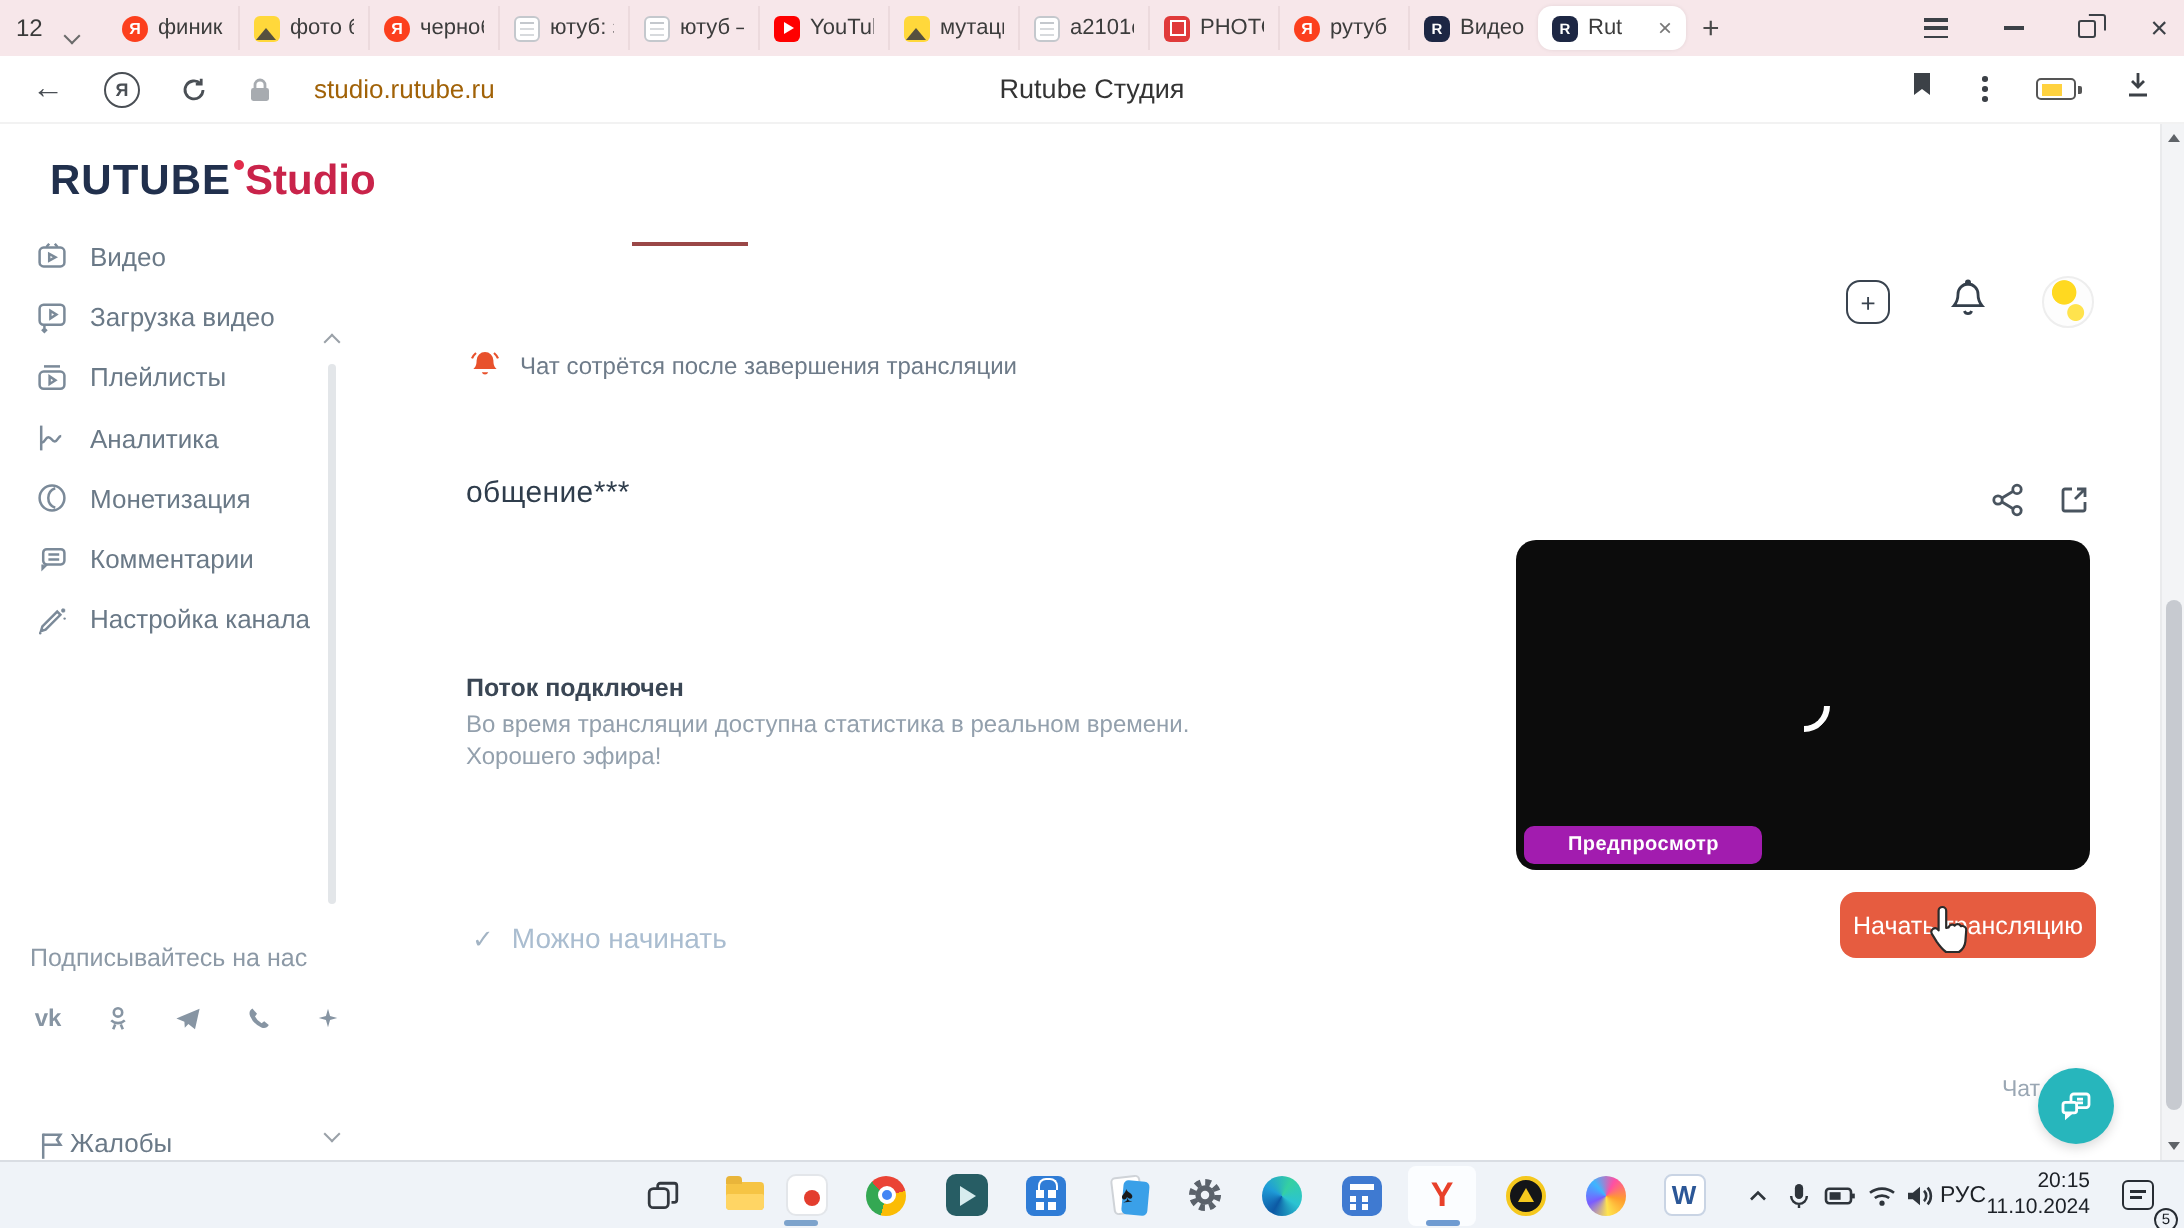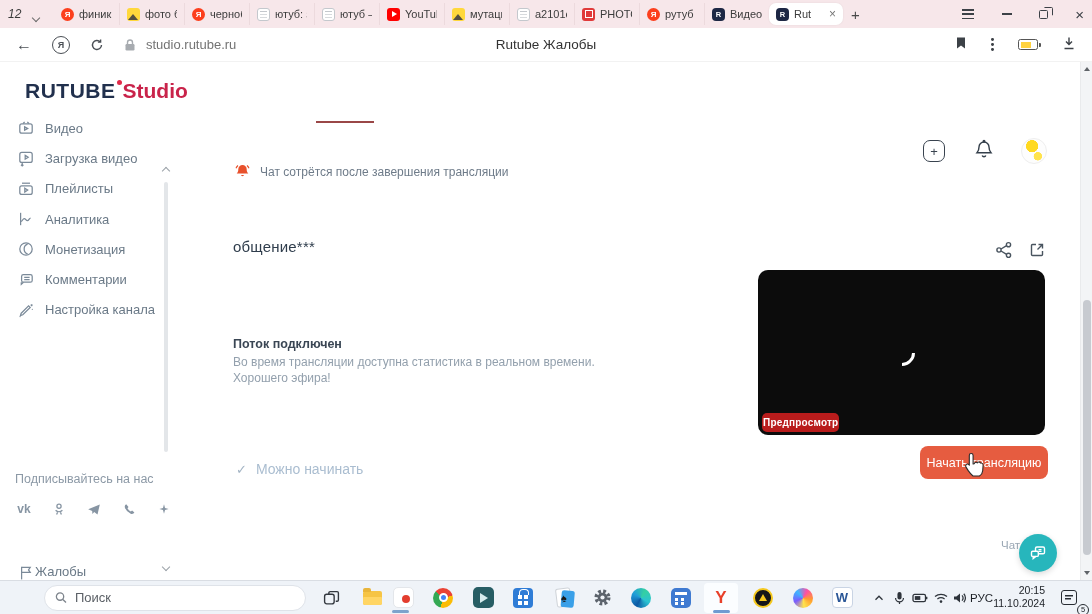--- a/index.html
+++ b/index.html
@@ -1,21 +1,21 @@
 <!DOCTYPE html>
 <html><head>
 <meta charset="utf-8">
 <style>
   *{box-sizing:border-box;margin:0;padding:0}
   body{font-family:"Liberation Sans",sans-serif;}
   .screen{position:relative;width:1092px;height:614px;background:#fff;overflow:hidden;font-family:"Liberation Sans",sans-serif;}
 
   
   .tabbar{position:absolute;top:0;left:0;right:0;height:28px;background:#f7e7ea;display:flex;align-items:center;padding:0 8px;}
-  .tabcount{display:flex;align-items:flex-end;gap:12px;width:46px;font-size:12px;color:#3a3a3a;font-style:italic;}
+  .tabcount{display:flex;align-items:flex-end;gap:12px;width:46px;font-size:12px;color:#3a3a3a;}
   .chev{display:inline-block;width:6px;height:6px;border-right:1.5px solid #6b6b6b;border-bottom:1.5px solid #6b6b6b;transform:rotate(45deg);margin-top:-3px}
   .tabs{display:flex;align-items:center;height:100%;}
   .tab{display:flex;align-items:center;gap:5px;width:65px;padding:0 7px;height:22px;font-size:11px;color:#3c3c3c;cursor:default}
   .tab+.tab{border-left:1px solid #ecdadd}
   .tab.active{background:#fff;border-radius:7px;border-left:none;width:74px;box-shadow:0 0 2px rgba(0,0,0,.08)}
   .tab-label{overflow:hidden;white-space:nowrap;flex:1}
   .tab-close{font-size:12px;color:#777;line-height:1}
   .fav{width:13px;height:13px;border-radius:3px;flex:0 0 auto;display:flex;align-items:center;justify-content:center;font-size:8px;font-weight:bold;position:relative}
   .fav-yandex{background:#fc3f1d;color:#fff;border-radius:50%}
   .fav-image{background:#ffd83b;overflow:hidden}
@@ -34,21 +34,21 @@
   .win-min{width:10px;height:1.5px;background:#3c4147;margin-right:27px}
   .win-rest{width:9px;height:9px;border:1.3px solid #3c4147;border-radius:1.5px;position:relative;margin-right:27px}
   .win-rest::before{content:"";position:absolute;top:-4px;left:2px;width:9px;height:9px;border:1.3px solid #3c4147;border-radius:1.5px;clip-path:polygon(20% 0,100% 0,100% 80%,78% 80%,78% 20%,20% 20%)}
   .win-close{font-size:15px;color:#3c4147;line-height:1}
 
   
   .toolbar{position:absolute;top:28px;left:0;right:0;height:34px;background:#fff;display:flex;align-items:center;padding:0 16px;border-bottom:1px solid #f2f2f2}
   .tb-ic{display:flex;align-items:center;justify-content:center;margin-right:20px;color:#4a4f55}
   .back-ar{font-size:16px}
   .prof{width:18px;height:18px;border:1.3px solid #4a4f55;border-radius:50%;font-size:9px;font-weight:bold;display:flex;align-items:center;justify-content:center}
-  .url{font-size:13px;color:#737373;margin-left:2px}
+  .url{font-size:13px;color:#a16207;margin-left:13px}
   .page-title{position:absolute;left:50%;transform:translateX(-50%);font-size:13.5px;color:#333}
   .tb-right{margin-left:auto;display:flex;align-items:center;gap:24px}
   .dots3{display:flex;flex-direction:column;gap:2.5px}
   .dots3 i{width:2.8px;height:2.8px;background:#3c4147;border-radius:50%}
   .batt{width:20px;height:11px;border:1.3px solid #555;border-radius:2.5px;position:relative;display:flex;align-items:center;padding:1.5px}
   .batt::after{content:"";position:absolute;right:-3.5px;top:2.5px;width:2px;height:4px;background:#555;border-radius:0 1px 1px 0}
   .batt i{display:block;width:68%;height:100%;background:#ffd23f}
 
   
   .page{position:absolute;top:62px;left:0;right:0;height:518px;background:#fff}
@@ -74,31 +74,31 @@
   .foot-item{position:absolute;left:0;display:flex;align-items:flex-start;gap:0;padding-left:17px;font-size:13px;color:#6a7987;height:30px}
   .fi-1{top:452px}.fi-2{top:482px}
   .q-glyph{font-size:15px;color:#7b8a99;width:18px;text-align:center}
   .sb-scroll{position:absolute;left:162px;top:56px;width:8px;bottom:10px}
   .sb-thumb{position:absolute;top:14px;left:2px;width:4px;height:270px;background:#e3e6e9;border-radius:2px}
   .sb-up{position:absolute;top:0;left:1px;width:6px;height:6px;border-left:1.5px solid #9aa1a8;border-top:1.5px solid #9aa1a8;transform:rotate(45deg)}
   .sb-dn{position:absolute;bottom:0;left:1px;width:6px;height:6px;border-right:1.5px solid #9aa1a8;border-bottom:1.5px solid #9aa1a8;transform:rotate(45deg)}
 
   
   .redline{position:absolute;left:316px;top:59px;width:58px;height:2px;background:#9a4747}
-  .notice{position:absolute;left:234px;top:101px;display:flex;align-items:center;gap:9px}
+  .notice{position:absolute;left:234px;top:112px;display:flex;align-items:center;gap:9px}
   .notice-text{font-size:12px;color:#6e7b89}
   .stream-title{position:absolute;left:233px;top:176px;font-size:15px;color:#2f3d4c;letter-spacing:.2px}
   .tools{position:absolute;top:178px;left:994px;display:flex;gap:13px}
   .status{position:absolute;left:233px;top:274px;font-size:12px;color:#93a0ad;line-height:16.5px}
   .status b{display:block;font-size:12.5px;font-weight:bold;color:#3a4654;margin-bottom:1px}
   .ready{position:absolute;left:236px;top:399px;display:flex;align-items:center;gap:9px;font-size:14px;color:#aabdd0}
   .ready .ck{color:#a3b4c4;font-size:13px}
   .player{position:absolute;left:758px;top:208px;width:287px;height:165px;background:#0c0c0c;border-radius:10px}
   .spinner{position:absolute;left:50%;top:50%;margin:-13px 0 0 -13px;width:26px;height:26px;border:3px solid transparent;border-top-color:#fff;border-radius:50%;transform:rotate(135deg)}
-  .badge{position:absolute;left:4px;bottom:3px;background:#b91c1c;color:#fff;font-size:10px;font-weight:bold;padding:4px 1px;border-radius:5px;letter-spacing:.2px}
+  .badge{position:absolute;left:4px;bottom:3px;background:#a21caf;color:#fff;font-size:10px;font-weight:bold;padding:4px 22px;border-radius:5px;letter-spacing:.2px}
   .start-btn{position:absolute;left:920px;top:384px;width:128px;height:33px;background:#e65c40;border:none;border-radius:8px;color:#fff;font-size:12.5px;font-family:inherit;display:flex;align-items:center;justify-content:center;cursor:pointer}
   .chat-lbl{position:absolute;left:1001px;top:477px;font-size:11.5px;color:#9aa7b4}
   .chat-fab{position:absolute;left:1019px;top:472px;width:38px;height:38px;border-radius:50%;background:#27b6bc;display:flex;align-items:center;justify-content:center;box-shadow:0 2px 6px rgba(0,0,0,.15)}
   .cursor{position:absolute;left:963px;top:390px;z-index:20;pointer-events:none}
 
   
   .mscroll{position:absolute;right:0;top:0;width:12px;height:518px;background:#f3f4f6;border-left:1px solid #e9eaec}
   .ms-thumb{position:absolute;left:2px;width:8px;top:238px;height:255px;background:#c7cad0;border-radius:4px}
   .ms-up{position:absolute;top:5px;left:3px;border-left:3px solid transparent;border-right:3px solid transparent;border-bottom:4px solid #5f6368}
   .ms-dn{position:absolute;bottom:5px;left:3px;border-left:3px solid transparent;border-right:3px solid transparent;border-top:4px solid #5f6368}
@@ -241,21 +241,21 @@
           <path d="M10.6 1.4v2.7H7.9"></path>
         </svg>
     </span>
     <span class="tb-ic" style="margin-right:8px">
       <svg width="12" height="14" viewBox="0 0 12 14">
           <rect x="1.5" y="6" width="9" height="6.5" rx="1.2" fill="#a7abb0"></rect>
           <path d="M3.5 6V4.5a2.5 2.5 0 0 1 5 0V6" fill="none" stroke="#a7abb0" stroke-width="1.4"></path>
         </svg>
     </span>
     <span class="url">studio.rutube.ru</span>
-    <span class="page-title">Rutube Жалобы</span>
+    <span class="page-title">Rutube Студия</span>
     <div class="tb-right">
       <span><svg width="12" height="14" viewBox="0 0 12 14">
             <path d="M2 1.5h8v11l-4-3-4 3z" fill="#3c4147"></path>
           </svg></span>
       <span class="dots3">
           <i></i>
           <i></i>
           <i></i>
         </span>
       <span class="batt">
@@ -456,27 +456,20 @@
   </div>
 
   <div class="taskbar">
     <div class="tk start">
         <i></i>
         <i></i>
         <i></i>
         <i></i>
       </div>
 
-    <div class="tk search">
-      <svg width="13" height="13" viewBox="0 0 13 13" fill="none" stroke="#7d848c" stroke-width="1.4">
-          <circle cx="5.5" cy="5.5" r="4"></circle>
-          <path d="M8.6 8.6 12 12"></path>
-        </svg>
-      <input class="search-input" type="text" placeholder="Поиск" style="">
-    </div>
 
     <div class="tk tile taskview">
       <svg width="17" height="16" viewBox="0 0 16 15" fill="none" stroke="#33383f" stroke-width="1.3">
           <rect x="1.5" y="4" width="9" height="9" rx="2"></rect>
           <path d="M5.5 4V2.7a1.2 1.2 0 0 1 1.2-1.2h6.6a1.2 1.2 0 0 1 1.2 1.2v6.6a1.2 1.2 0 0 1-1.2 1.2H12"></path>
         </svg>
     </div>
     <div class="tk tile folder">
         <span class="tb-folder"></span>
       </div>

